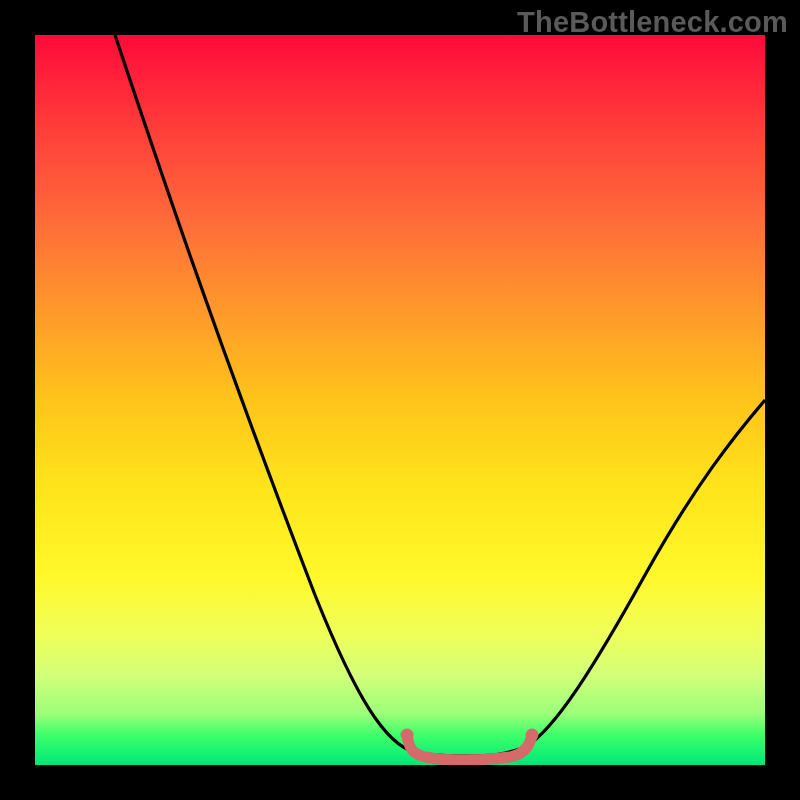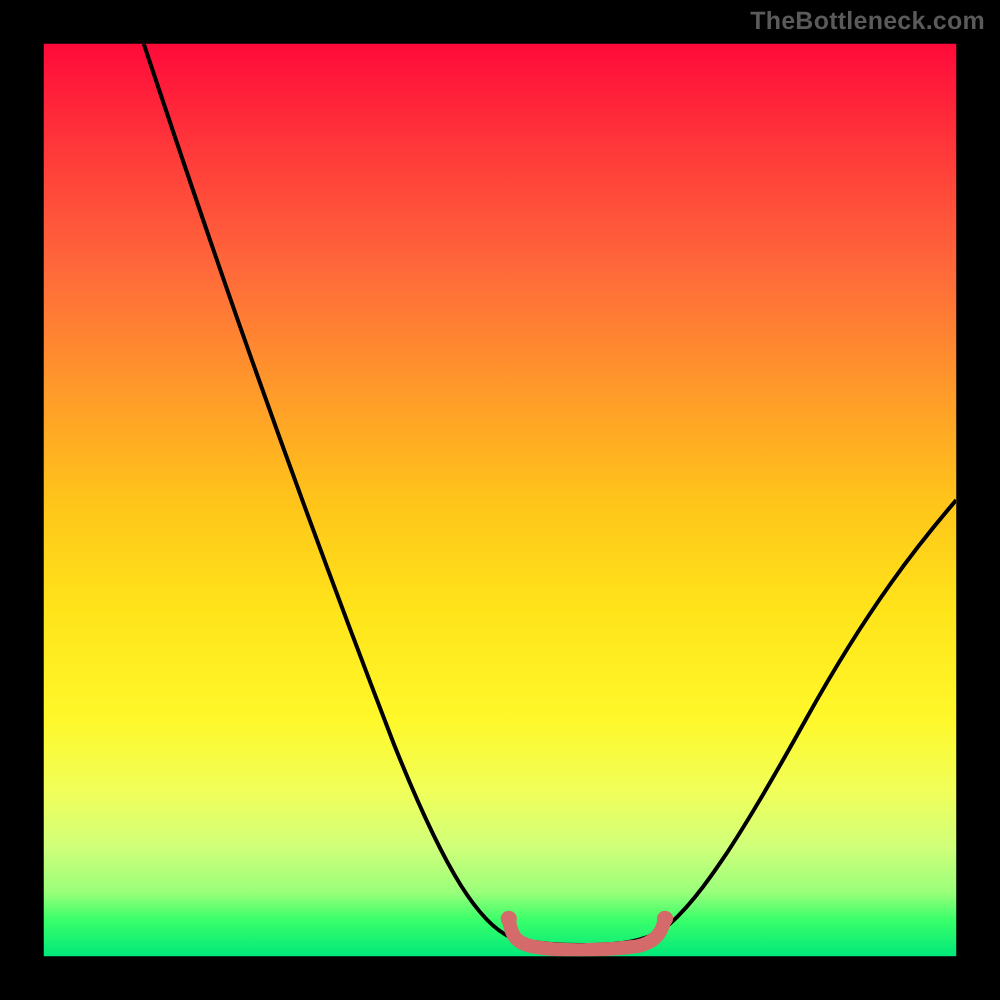--- a/index.html
+++ b/index.html
@@ -38,21 +38,21 @@
       #9aff7a 93%,
       #3aff6a 96%,
       #00e87a 100%
     );
   }
   .watermark {
     position: absolute;
     top: 6px;
     right: 12px;
     color: #5a5a5a;
-    font-size: 20px;
+    font-size: 29px;
     font-weight: 600;
     letter-spacing: 0.2px;
     user-select: none;
   }
   svg.curves {
     position: absolute;
     top: 0;
     left: 0;
     width: 730px;
     height: 730px;

